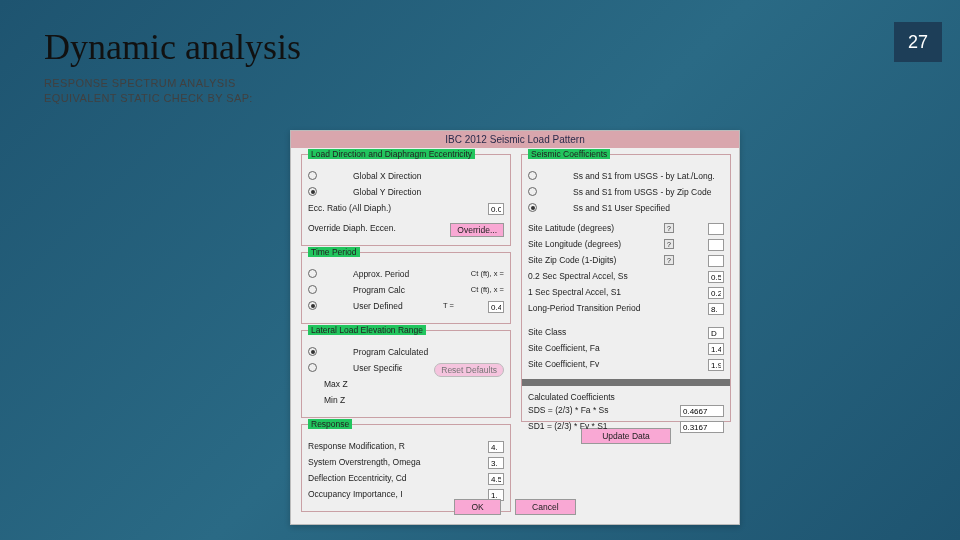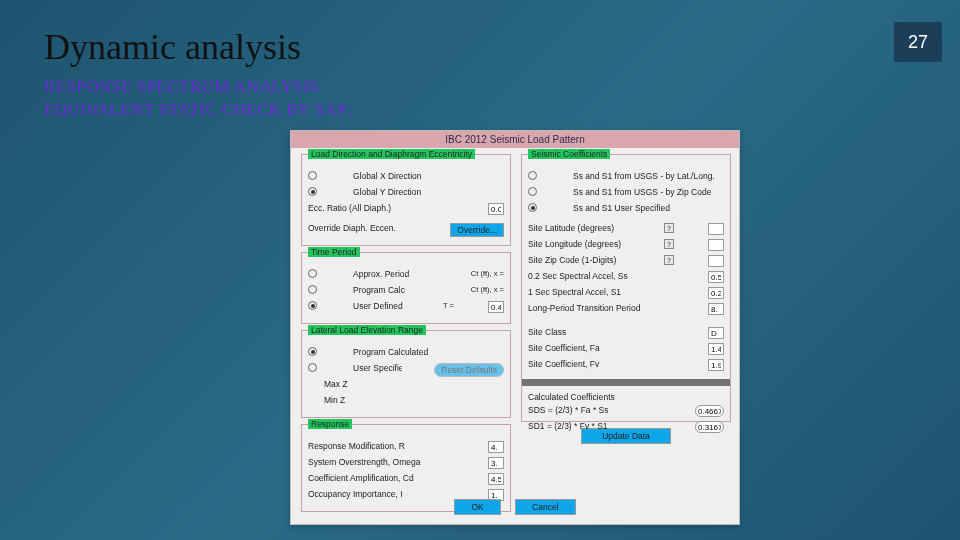--- a/index.html
+++ b/index.html
@@ -17,25 +17,24 @@
     left: 44px;
     font-size: 36px;
     font-weight: 400;
     color: #111;
     font-family: Georgia, "Times New Roman", serif;
   }
   .slide-sub {
     position: absolute;
     top: 76px;
     left: 44px;
-    font-size: 17px;
-    color: #6d28d9;
+    font-size: 11px;
+    color: #404040;
     line-height: 1.35;
     letter-spacing: 0.4px;
-    font-family: Liberation Serif, serif;
   }
   .page-num {
     position: absolute;
     top: 22px;
     right: 18px;
     width: 48px;
     height: 40px;
     background: #1d3e58;
     color: #fff;
     font-size: 18px;
@@ -84,23 +83,23 @@
     padding: 0 3px;
     font-size: 8.5px;
   }
   .row { display: flex; align-items: flex-start; margin: 2px 0; min-height: 14px; gap: 32px;}
   .row label, .row .lbl { flex: 1; white-space: nowrap; overflow: hidden; }
   .radio { width: 9px; height: 9px; border: 1px solid #666; border-radius: 50%; margin-right: 4px; display:inline-flex; align-items:center; justify-content:center; flex-shrink:0;}
   .radio.sel::after { content:""; width:4px; height:4px; background:#333; border-radius:50%;}
   .txt {
     width: 16px; height: 12px; border: 1px solid #999; background: #fff; font-size: 8px; padding: 0 2px; text-align:left;
   }
-  .txt.wide { width: 29px; border-radius: 6px; }
+  .txt.wide { width: 44px; }
   .btn {
-    border: 1px solid #999; background: #0ea5e9; padding: 1px 6px; font-size: 8.5px; cursor: pointer;
+    border: 1px solid #999; background: #f9a8d4; padding: 1px 6px; font-size: 8.5px; cursor: pointer;
     display:inline-block;
   }
   .q { width:10px; height:10px; border:1px solid #888; background:#e8e8e8; font-size:7px; display:inline-flex; align-items:center; justify-content:center; margin: 0 2px;}
   .bottom-buttons {
     position:absolute; bottom:6px; left:0; width:100%; text-align:center;
   }
   .bottom-buttons .btn { padding: 2px 16px; margin: 0 6px;}
 </style>
 </head>
 <body>
@@ -180,21 +179,21 @@
         <div class="group-title">Response</div>
         <div class="row">
             <span class="lbl">Response Modification, R</span>
             <input class="txt" value="4." style="">
           </div>
         <div class="row">
             <span class="lbl">System Overstrength, Omega</span>
             <input class="txt" value="3." style="">
           </div>
         <div class="row">
-            <span class="lbl">Coefficient Amplification, Cd</span>
+            <span class="lbl">Deflection Eccentricity, Cd</span>
             <input class="txt" value="4.5" style="">
           </div>
         <div class="row">
             <span class="lbl">Occupancy Importance, I</span>
             <input class="txt" value="1." style="">
           </div>
       </div>
     </div>
 
     <div class="col-right">

